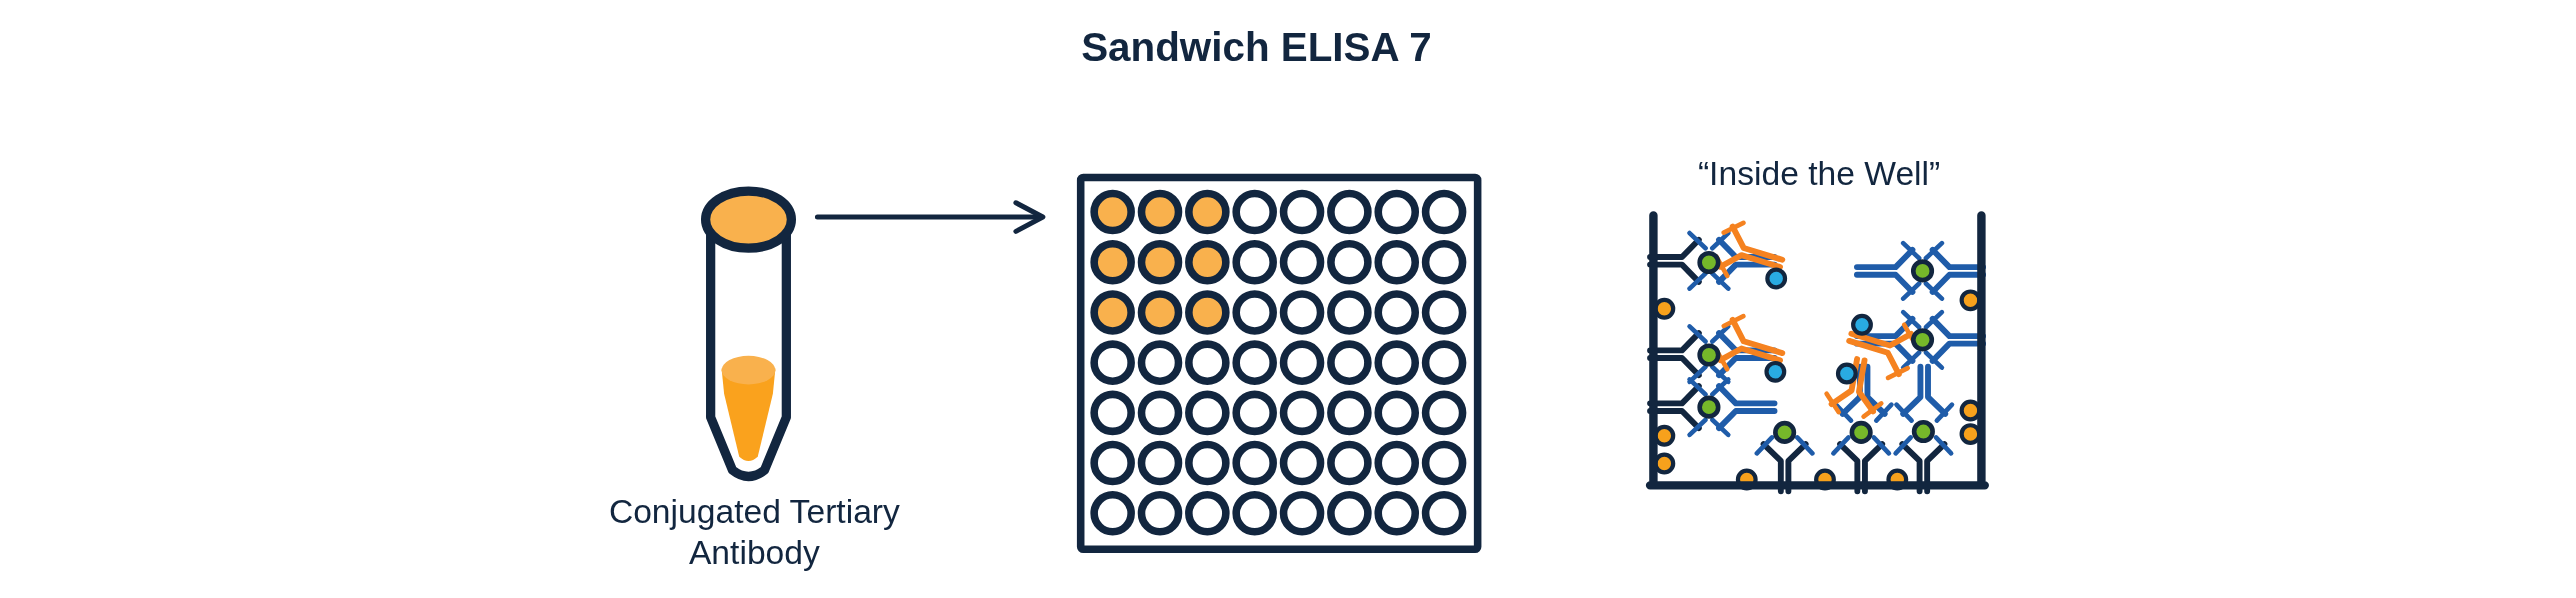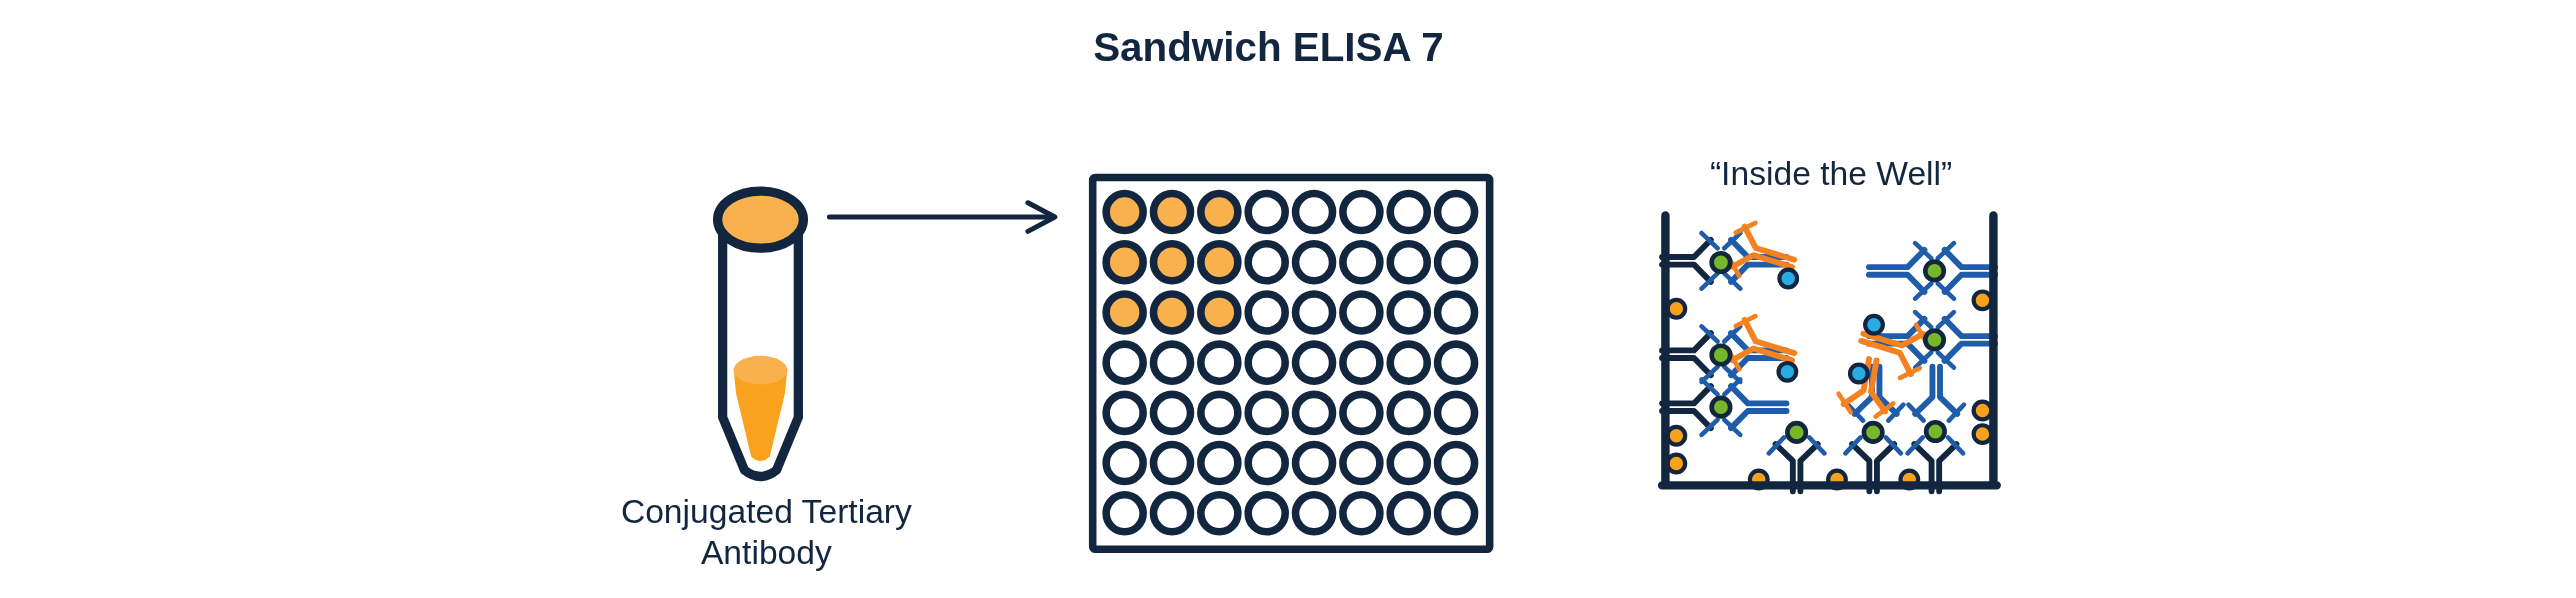--- a/index.html
+++ b/index.html
@@ -13,21 +13,20 @@
     --cyan:#29ABE2;
     --bg:#FFFFFF;
   }
   html,body{margin:0;padding:0;background:var(--bg);}
   .stage{
     position:relative;
     width:2325px;height:599px;
     background:var(--bg);
     overflow:hidden;
     font-family:"Liberation Sans", sans-serif;
-    margin-left:12px;
   }
   svg{display:block;}
   .title-text{
     font-family:"Liberation Sans", sans-serif;
     font-size:48px;font-weight:bold;fill:var(--navy);
   }
   .label-text{
     font-family:"Liberation Sans", sans-serif;
     font-size:40px;fill:var(--navy);
   }

